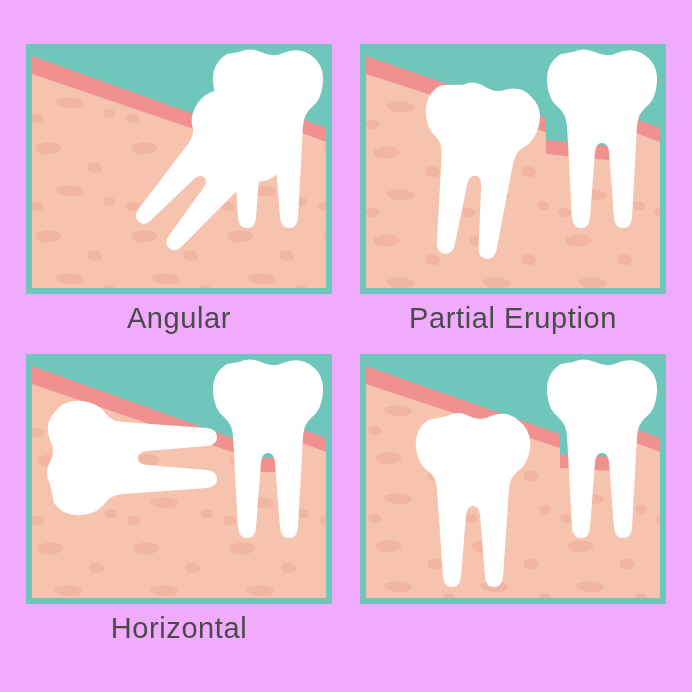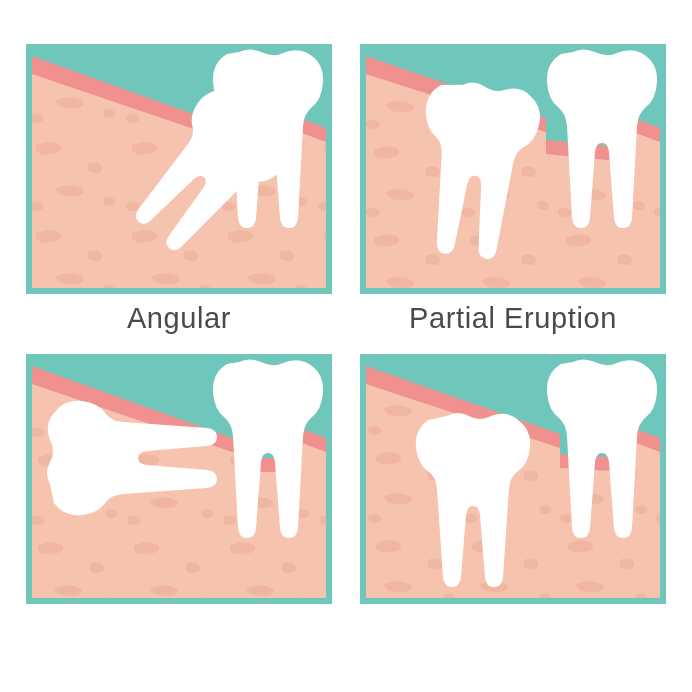--- a/index.html
+++ b/index.html
@@ -4,21 +4,21 @@
 <style>
   html, body {
     margin: 0;
     padding: 0;
     background: #6fc7bc;
   }
   #stage {
     position: relative;
     width: 692px;
     height: 692px;
-    background: #ffffff;
+    background: #f0abfc;
     overflow: hidden;
     font-family: "Liberation Sans", sans-serif;
   }
   .panel {
     position: absolute;
     width: 306px;
     height: 250px;
     overflow: hidden;
   }
   .panel-figure { position: absolute; inset: 0; }
@@ -175,20 +175,21 @@
                      q14 10 12 28 q-2 17 -13 24
                      q-7 5 -8 17 l-6 84 q-1 10 -9 10 q-8 0 -9 -10
                      l-5 -60 q-1 -9 -7 -9 q-6 0 -7 9
                      l-5 60 q-1 10 -9 10 q-8 0 -9 -10
                      l-6 -84 q-1 -12 -8 -17 q-11 -7 -13 -24 q-2 -18 12 -28 z" fill="#ffffff" transform="translate(-33,-20) scale(1.0) translate(33,20)"></path>
           </g>
         </g>
       </svg>
     </div>
   </div>
+  <div class="caption c-bl">Horizontal</div>
 
   <div class="panel p-br">
     <div class="panel-figure">
       <svg viewBox="0 0 306 250" xmlns="http://www.w3.org/2000/svg">
         <defs>
           <clipPath id="clipD">
               <rect x="0" y="0" width="306" height="250"></rect>
             </clipPath>
           <pattern id="speckD" x="0" y="0" width="96" height="88" patternUnits="userSpaceOnUse">
             <path d="M16 14 q12 -7 24 -1 q4 5 -4 8 q-14 4 -20 -2z" fill="#efb49f"></path>

